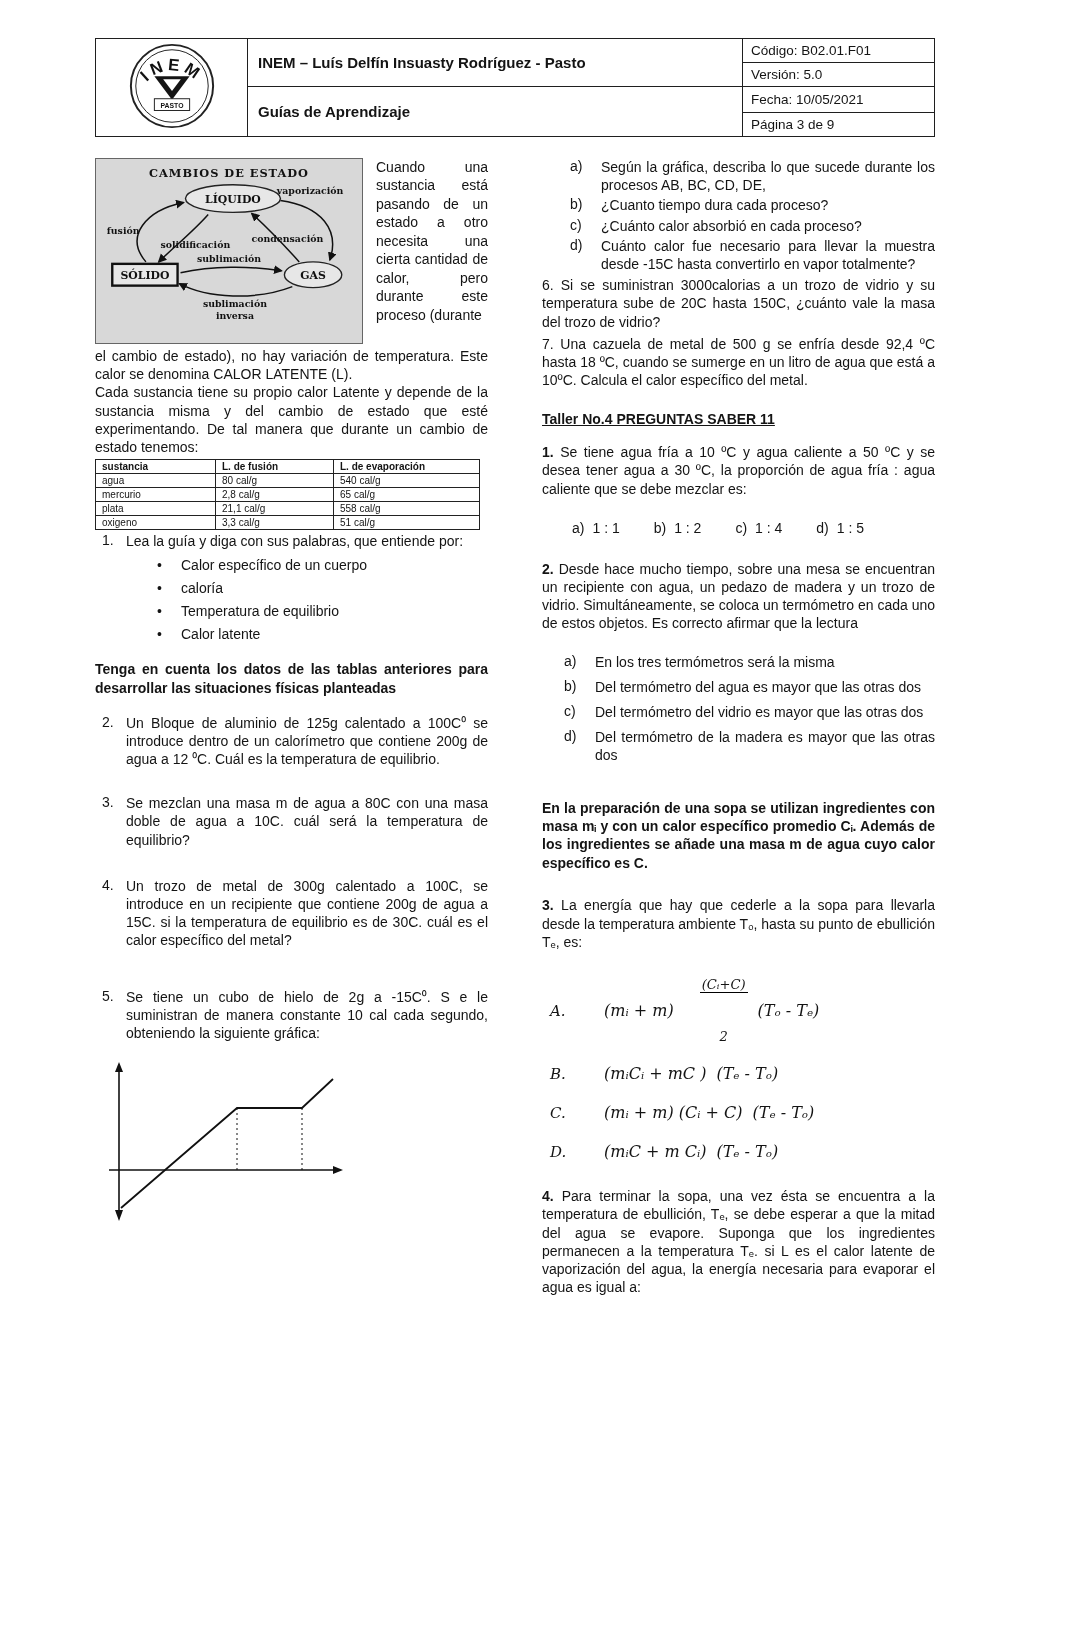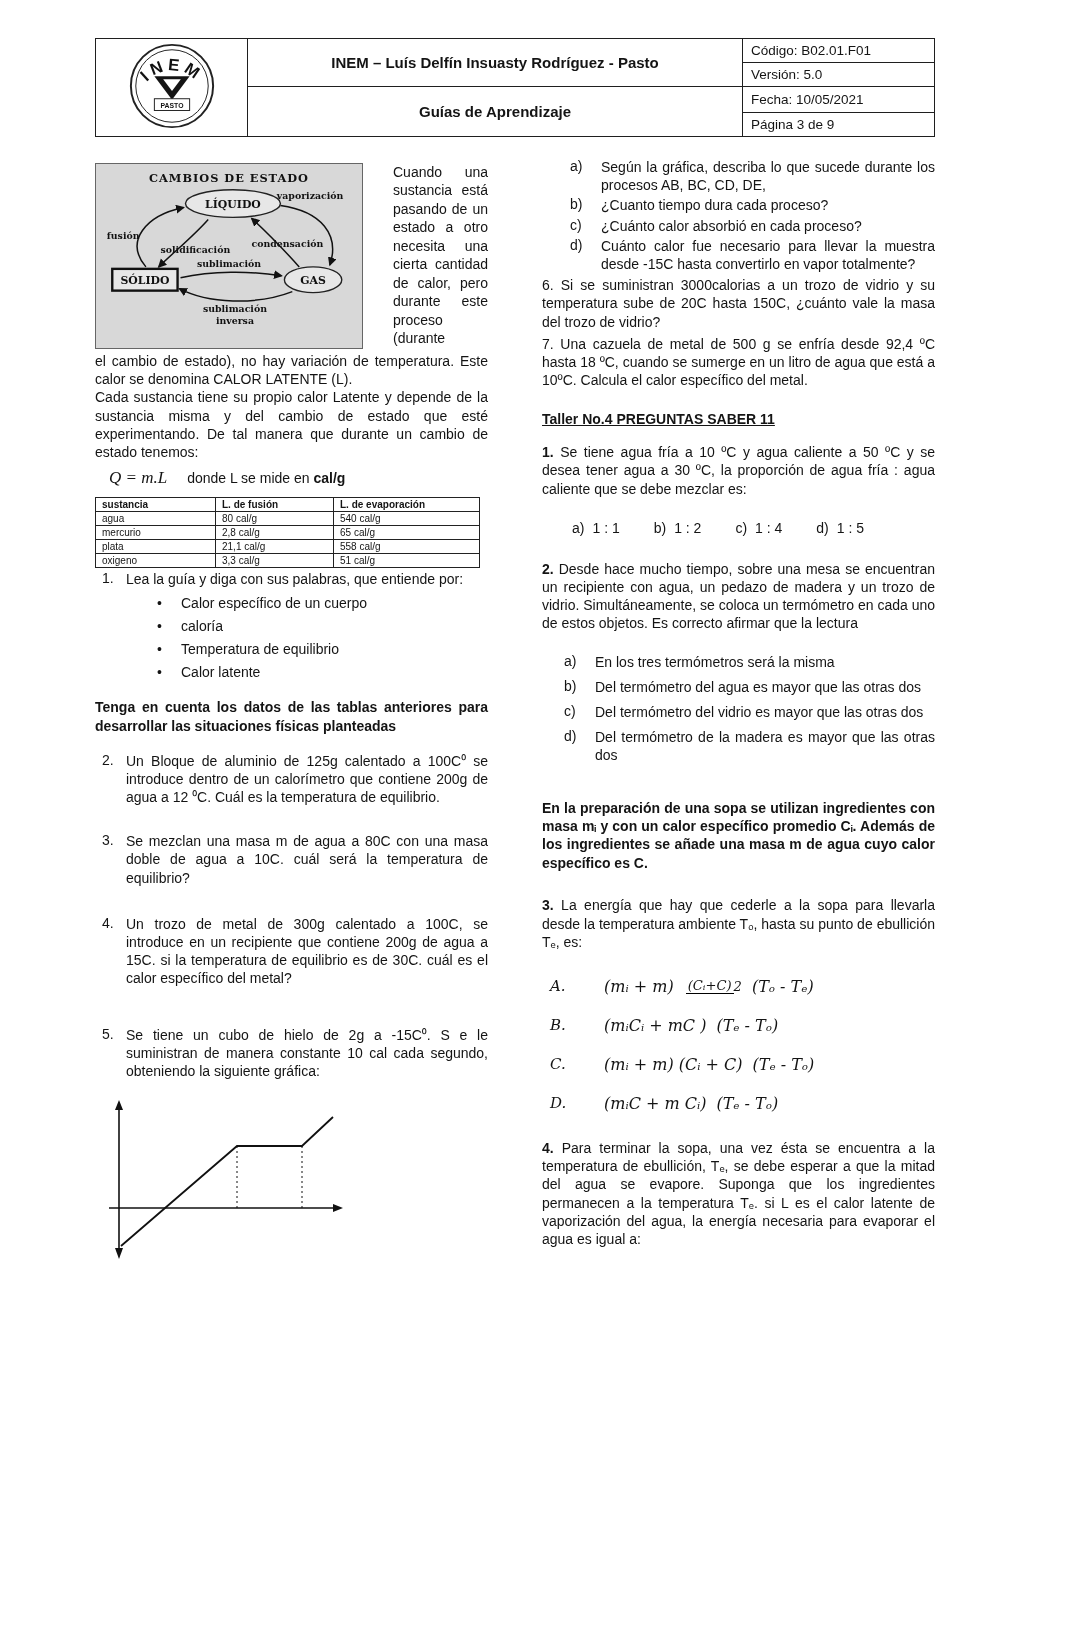--- a/index.html
+++ b/index.html
@@ -9,32 +9,32 @@
     font-family: "Liberation Sans", sans-serif;
     font-size: 14px; color: #141414;
   }
   .page { padding: 38px 145px 0 95px; }
 
   
   .header-table { width: 100%; border-collapse: collapse; table-layout: fixed; }
   .header-table td { border: 1.6px solid #1f1f1f; vertical-align: middle; }
   .logo-cell { width: 152px; text-align: center; }
   .meta-col { width: 192px; }
-  .h-institution, .h-doctype { font-weight: bold; font-size: 15px; text-align: center; padding: 4px 10px; }
+  .h-institution, .h-doctype { font-weight: bold; font-size: 15px; padding: 4px 10px; }
   .h-meta { font-size: 13.5px; padding: 3px 8px; height: 24px; }
   .logo-inem { font-weight: bold; font-size: 17px; letter-spacing: 4px; fill: #111; }
   .logo-pasto { font-weight: bold; font-size: 7px; fill: #111; }
 
   
   .cols { display: flex; gap: 54px; margin-top: 21px; }
   .col { width: 393px; }
   .just { text-align: justify; line-height: 1.3; }
 
   
-  .diagram-row { display: flex; gap: 30px; margin-top: 5px; }
+  .diagram-row { display: flex; gap: 13px; }
   .diagram-box { flex: none; background: #d8d8d8; border: 1px solid #666; }
   .side-text { width: 112px; text-align: justify; line-height: 1.32; }
   .dg-title { font-weight: bold; font-size: 11.5px; letter-spacing: 1px; fill: #111; font-family: "DejaVu Serif", serif; }
   .dg-state { font-weight: bold; font-size: 11px; fill: #111; font-family: "DejaVu Serif", serif; }
   .dg-label { font-weight: bold; font-size: 9.5px; fill: #111; font-family: "DejaVu Serif", serif; }
   .dg-shape { fill: #e7e7e7; stroke: #222; stroke-width: 1.4; }
   .dg-box { fill: #e7e7e7; stroke: #111; stroke-width: 2.4; }
   .dg-arrow { fill: none; stroke: #111; stroke-width: 1.5; }
 
   
@@ -65,22 +65,22 @@
   .taller4 { font-weight: bold; text-decoration: underline; margin: 22px 0 16px; }
   .qpara { text-align: justify; line-height: 1.3; }
   .q1opts { display: flex; gap: 34px; margin: 22px 0 24px 30px; }
   .q1opts .opt { display: flex; gap: 8px; }
   .q2opts { margin: 20px 0 0 22px; }
   .soup { font-weight: bold; text-align: justify; line-height: 1.32; margin: 34px 0 24px; }
   .q3opt { display: flex; align-items: center; margin: 20px 0 20px 8px;
            font-family: "DejaVu Serif", serif; font-style: italic; font-size: 16px; }
   .q3opt .oletter { flex: none; width: 54px; font-size: 15px; }
   .q3opt .seg { margin-right: 10px; white-space: nowrap; }
-  .frac { display: inline-flex; flex-direction: row; align-items: center;
-          font-size: 0.82em; line-height: 1.15; margin: 0 10px 0 2px; vertical-align: middle; }
+  .frac { display: inline-flex; flex-direction: column; align-items: center;
+          font-size: 0.82em; line-height: 1.15; margin: 0 10px 0 16px; vertical-align: middle; gap: 36px; }
   .frac .fn { border-bottom: 1.4px solid #000; padding: 0 2px; }
   .mt26 { margin-top: 26px; }
 </style>
 </head>
 <body>
 
 <div class="page">
 
   <table class="header-table">
     <tbody>
@@ -147,25 +147,20 @@
           <text x="134" y="104" text-anchor="middle" class="dg-label">sublimación</text>
           <text x="140" y="150" text-anchor="middle" class="dg-label">sublimación</text>
           <text x="140" y="162" text-anchor="middle" class="dg-label">inversa</text>
         </svg>
         <div class="side-text">Cuando una sustancia está pasando de un estado a otro necesita una cierta cantidad de calor, pero durante este proceso (durante</div>
       </div>
 
       <p class="just" style="margin-top:3px">el cambio de estado), no hay variación de temperatura. Este calor se denomina CALOR LATENTE (L).</p>
       <p class="just" style="">Cada sustancia tiene su propio calor Latente y depende de la sustancia misma y del cambio de estado que esté experimentando. De tal manera que durante un cambio de estado tenemos:</p>
 
-      <p class="formula-line">
-        <span class="formula-q">Q = m.L</span>
-        <span>donde L se mide en</span>
-        <span class="bold">cal/g</span>
-      </p>
 
 
       <table class="subst">
         <tbody>
             <tr>
           <td class="bold c1">sustancia</td>
           <td class="bold c2">L. de fusión</td>
           <td class="bold c3">L. de evaporación</td>
         </tr>
         <tr>

